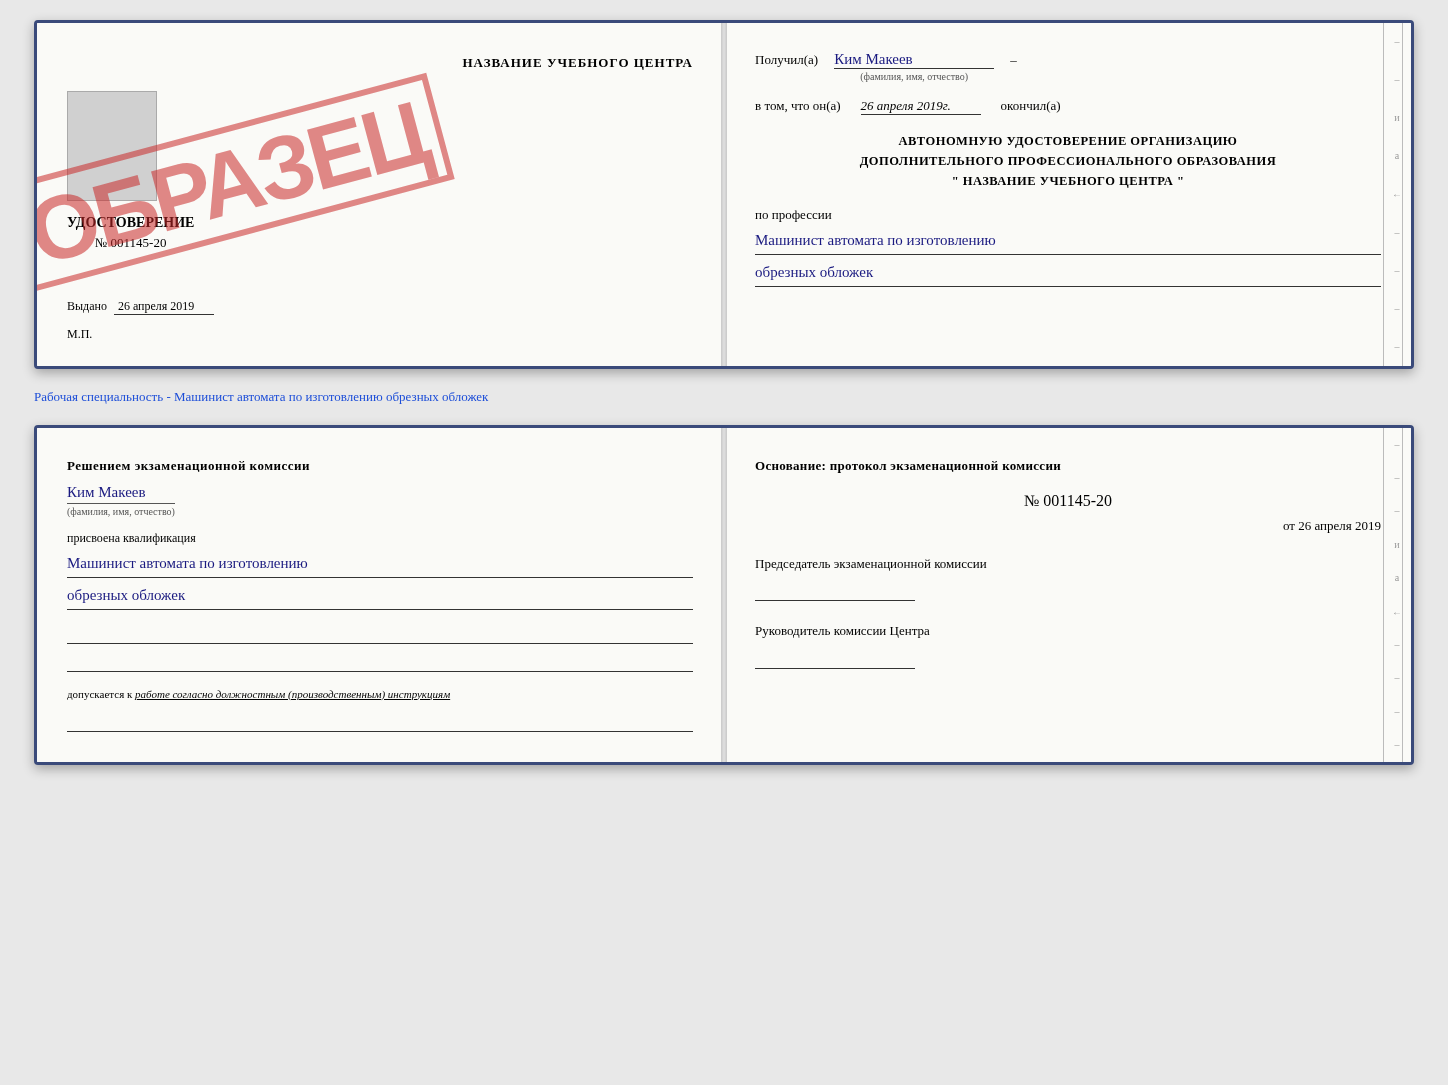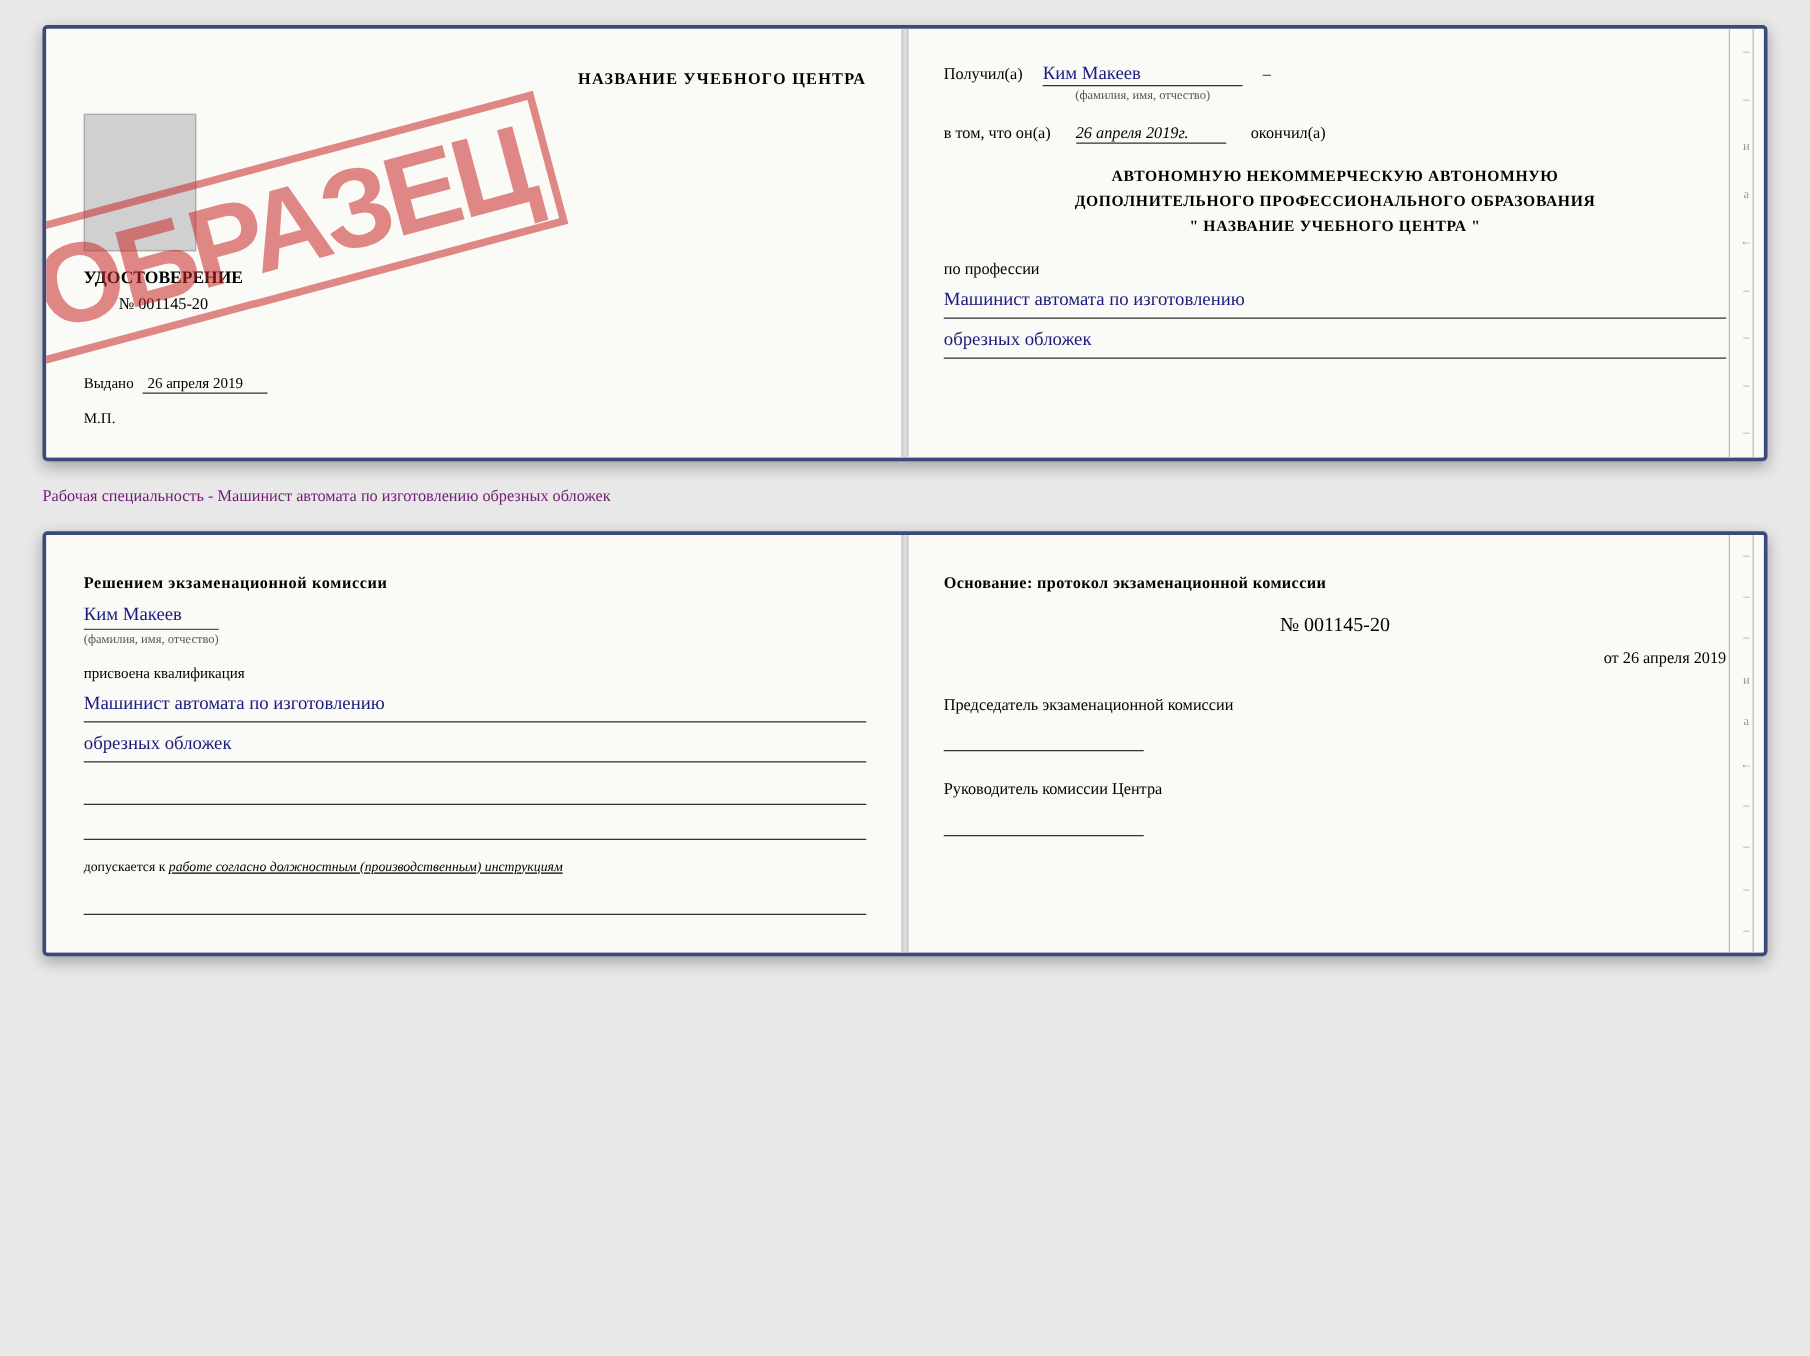--- a/index.html
+++ b/index.html
@@ -215,21 +215,21 @@
       border-bottom: 1px solid #333;
       display: block;
       margin-top: 4px;
       line-height: 1.8;
     }
 
     
     .separator-text {
       width: 1380px;
       font-size: 13px;
-      color: #701a75;
+      color: #1d4ed8;
       padding: 4px 0;
     }
 
     
     .bottom-doc-left .decision-title {
       font-size: 13px;
       font-weight: bold;
       letter-spacing: 0.5px;
       text-align: justify;
       line-height: 1.5;
@@ -387,21 +387,21 @@
       <span style="font-size:13px;">–</span>
     </div>
 
     <div class="date-line section-gap">
       <span style="font-size:13px;">в том, что он(а)</span>
       <span class="date-value" style="font-size:13px;">26 апреля 2019г.</span>
       <span style="font-size:13px;">окончил(а)</span>
     </div>
 
     <div class="org-block section-gap">
-      <div>АВТОНОМНУЮ НЕКОММЕРЧЕСКУЮ АВТОНОМНУЮ</div>
+      <div>АВТОНОМНУЮ УДОСТОВЕРЕНИЕ ОРГАНИЗАЦИЮ</div>
       <div>ДОПОЛНИТЕЛЬНОГО ПРОФЕССИОНАЛЬНОГО ОБРАЗОВАНИЯ</div>
       <div>"   НАЗВАНИЕ УЧЕБНОГО ЦЕНТРА   "</div>
     </div>
 
     <div class="profession-block section-gap">
       <span style="font-size:13px;">по профессии</span>
       <span class="profession-name">Машинист автомата по изготовлению</span>
       <span class="profession-name">обрезных обложек</span>
     </div>
 

